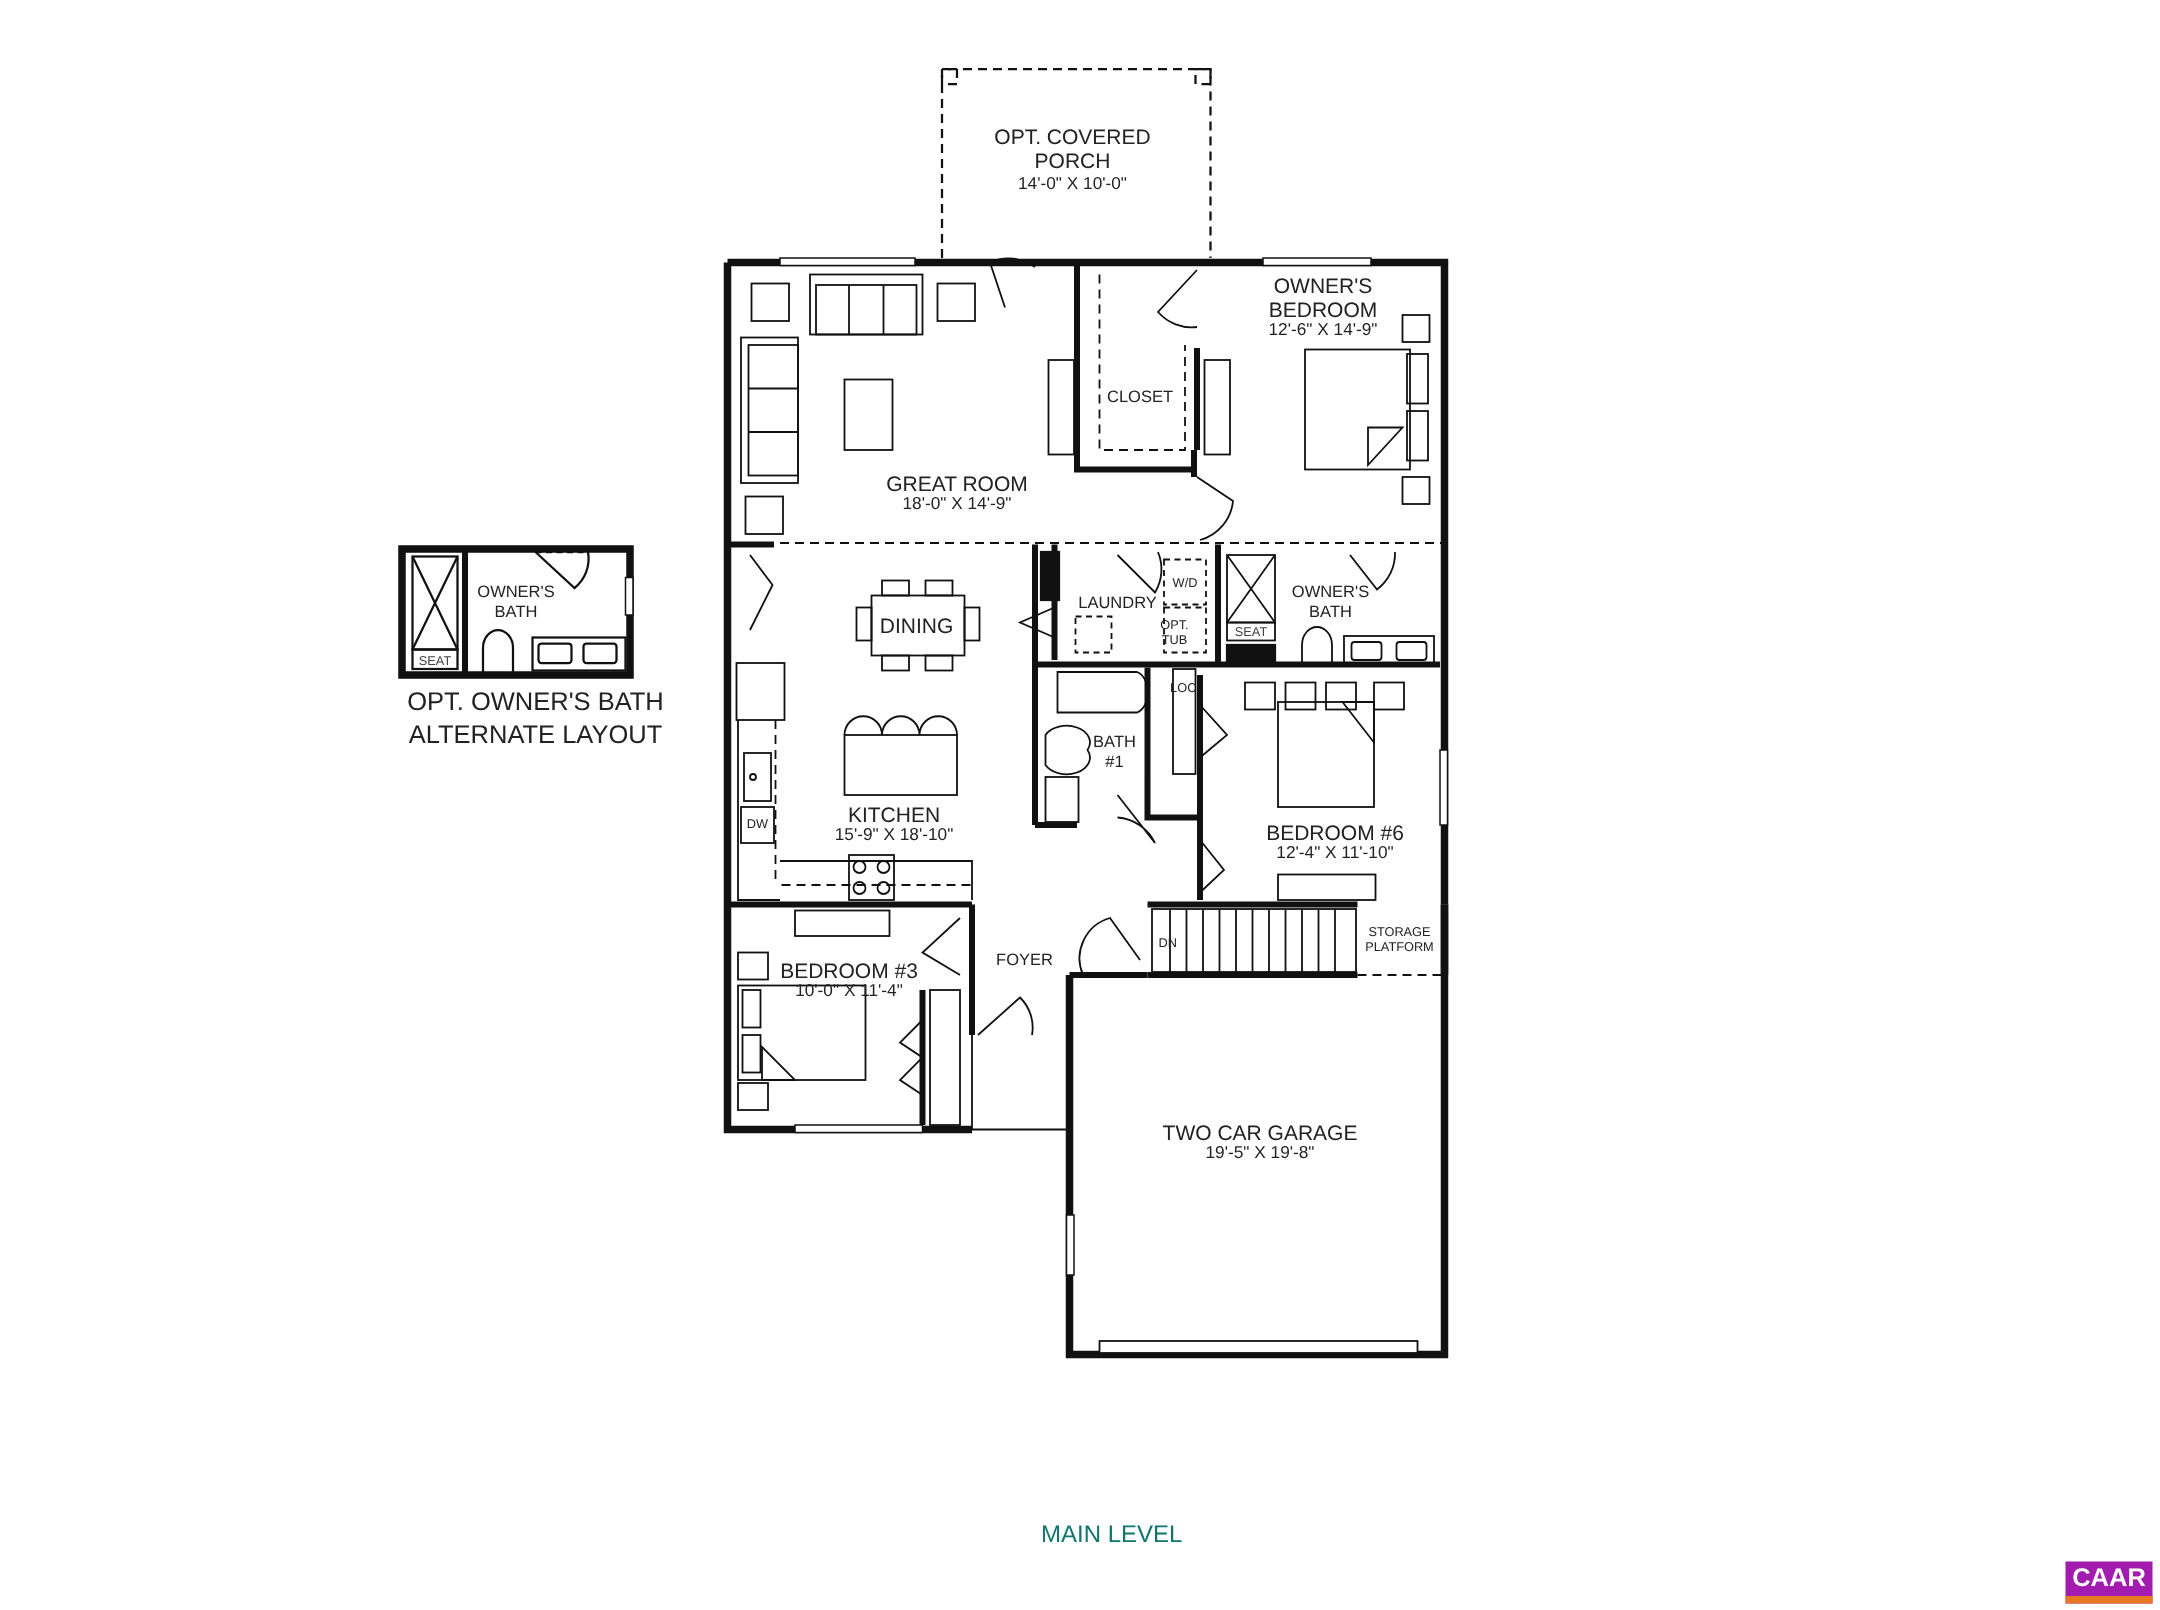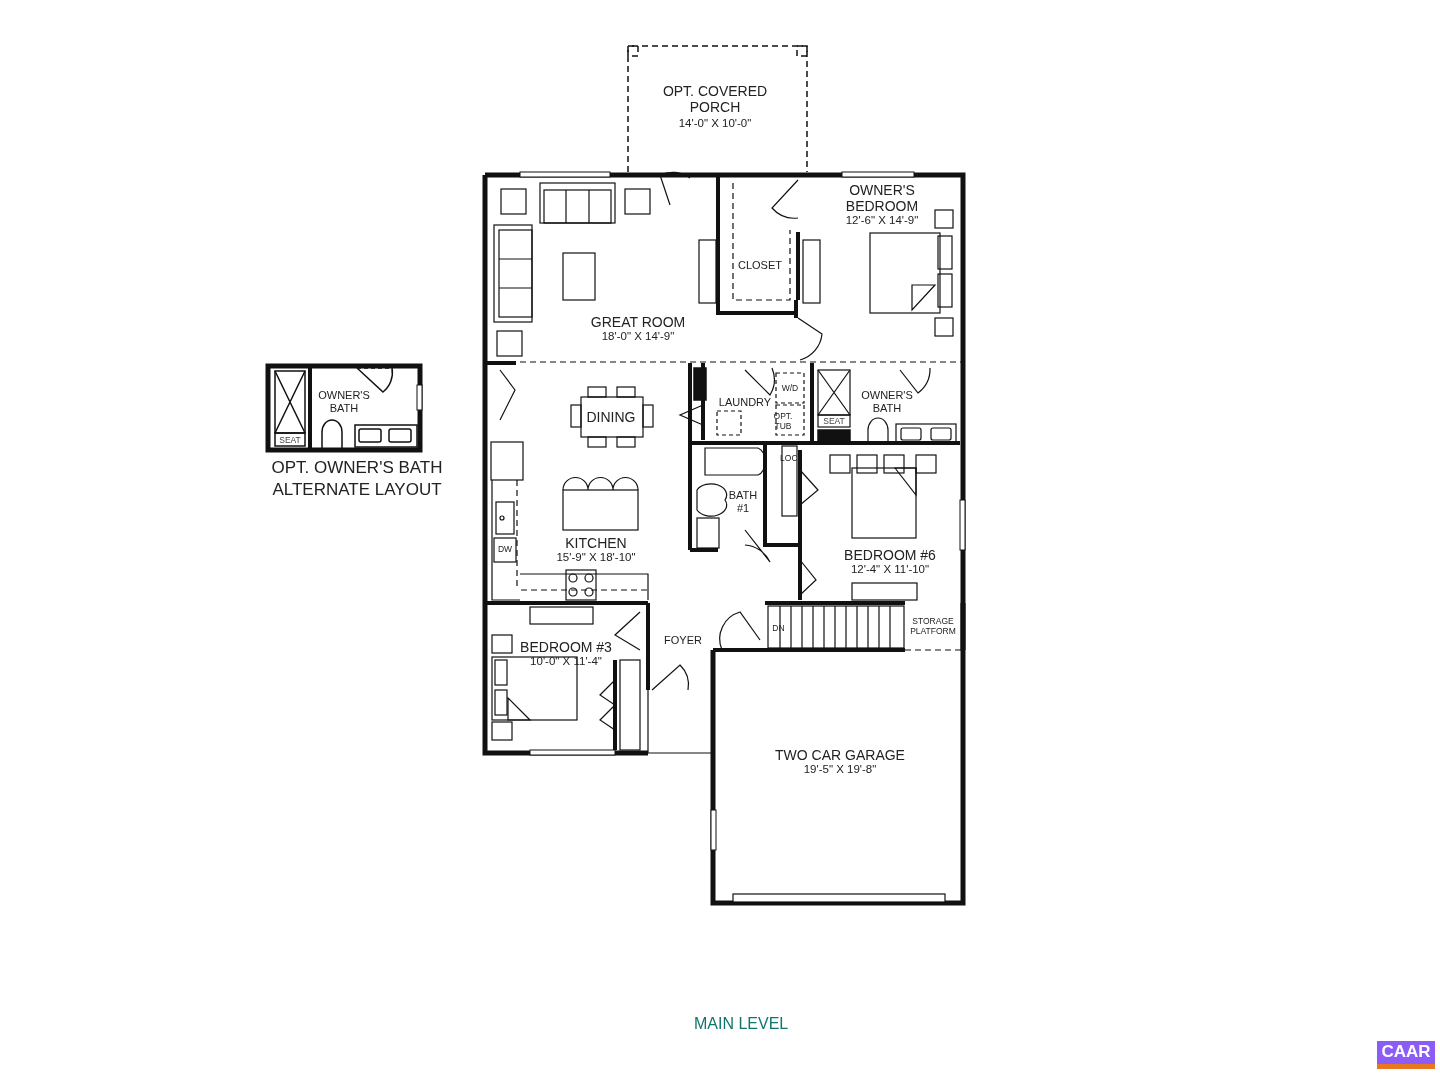--- a/index.html
+++ b/index.html
@@ -5,21 +5,21 @@
   html, body { margin:0; padding:0; background:#ffffff; }
   body { width:1440px; height:1073px; position:relative; overflow:hidden; font-family:"Liberation Sans", sans-serif; }
   svg.plan { position:absolute; left:0; top:0; }
   .lbl { position:absolute; text-align:center; color:#222; font-family:"Liberation Sans", sans-serif; white-space:nowrap; line-height:1.15; transform:translateX(-50%); }
   .room { font-size:14px; }
   .dim { font-size:11.5px; }
   .small { font-size:11px; }
   .tiny { font-size:8.5px; }
   .alt-caption { font-size:17px; line-height:22px; }
   .level { position:absolute; left:694px; top:1015px; font-size:16px; color:#0f766e; }
-  .caar { position:absolute; left:1377px; top:1041px; width:58px; height:28px; background:#8b5cf6; color:#fff; font-weight:bold; font-size:17px; text-align:center; line-height:22px; }
+  .caar { position:absolute; left:1377px; top:1041px; width:58px; height:28px; background:#a21caf; color:#fff; font-weight:bold; font-size:17px; text-align:center; line-height:22px; }
   .caar .bar { position:absolute; left:0; right:0; bottom:0; height:5px; background:#e87722; }
 </style>
 </head>
 <body>
 
 <svg class="plan" width="1440" height="1073" viewBox="0 0 1440 1073" xmlns="http://www.w3.org/2000/svg">
   <g fill="none" stroke="#111" stroke-width="1.5">
 
     <g stroke-dasharray="6,4">
       <path d="M628 172 V46 H807 V172"></path>

